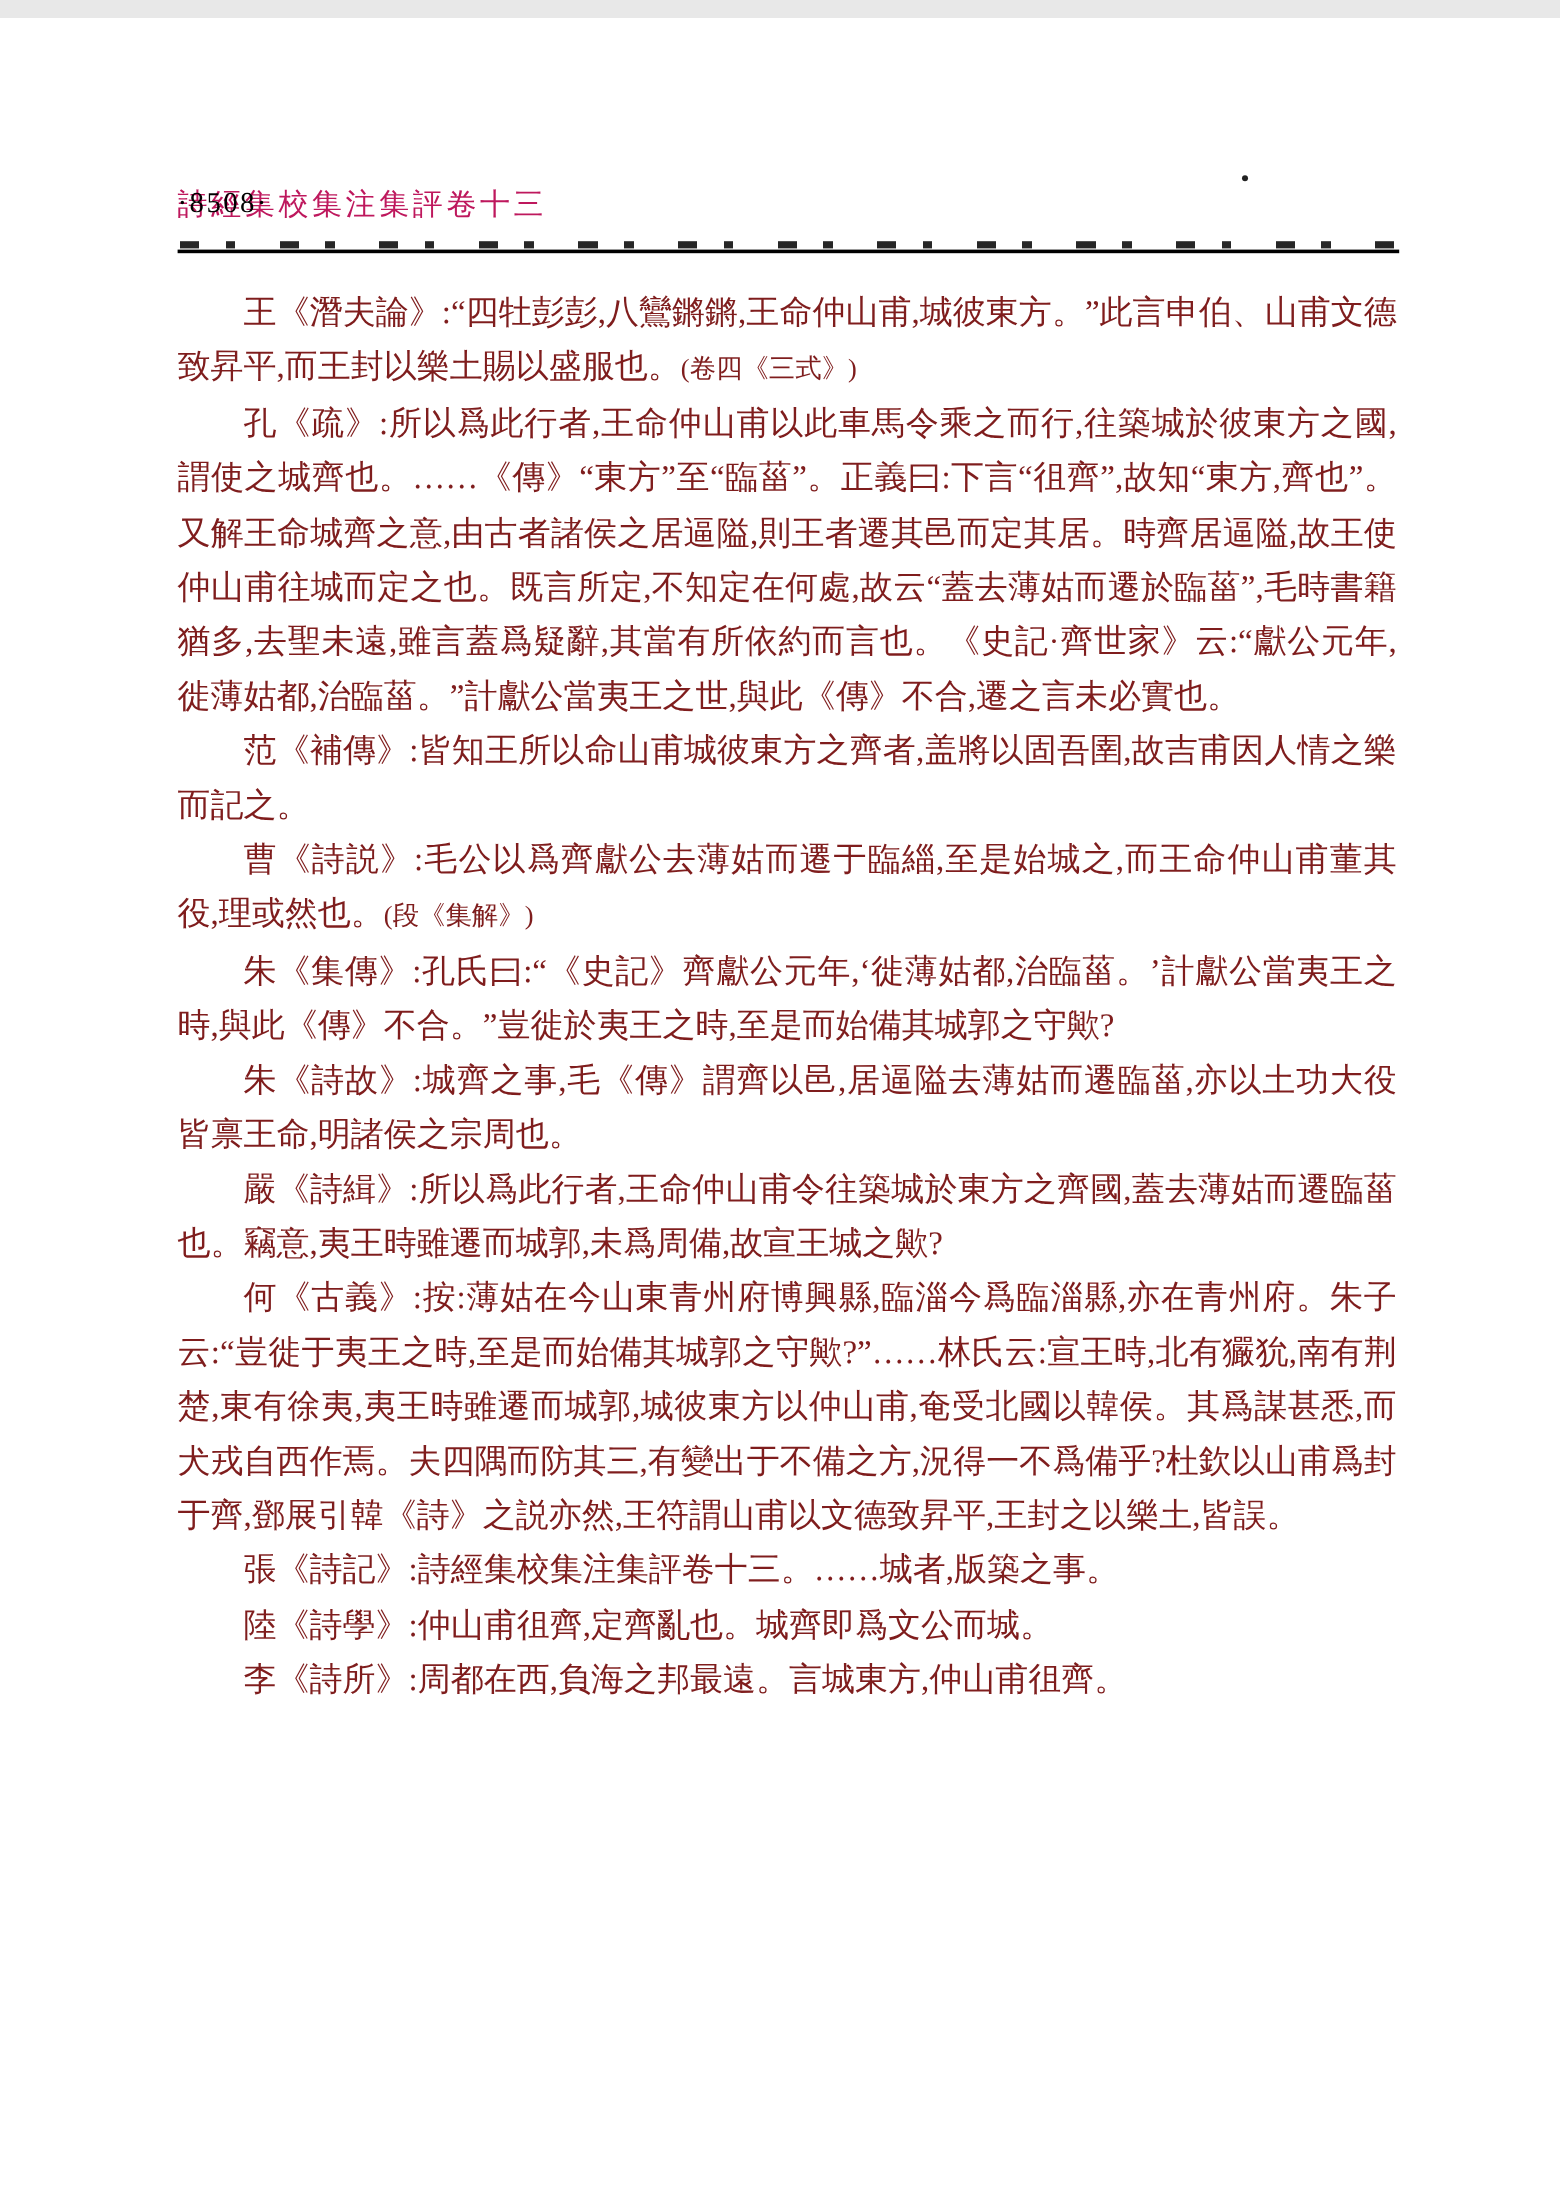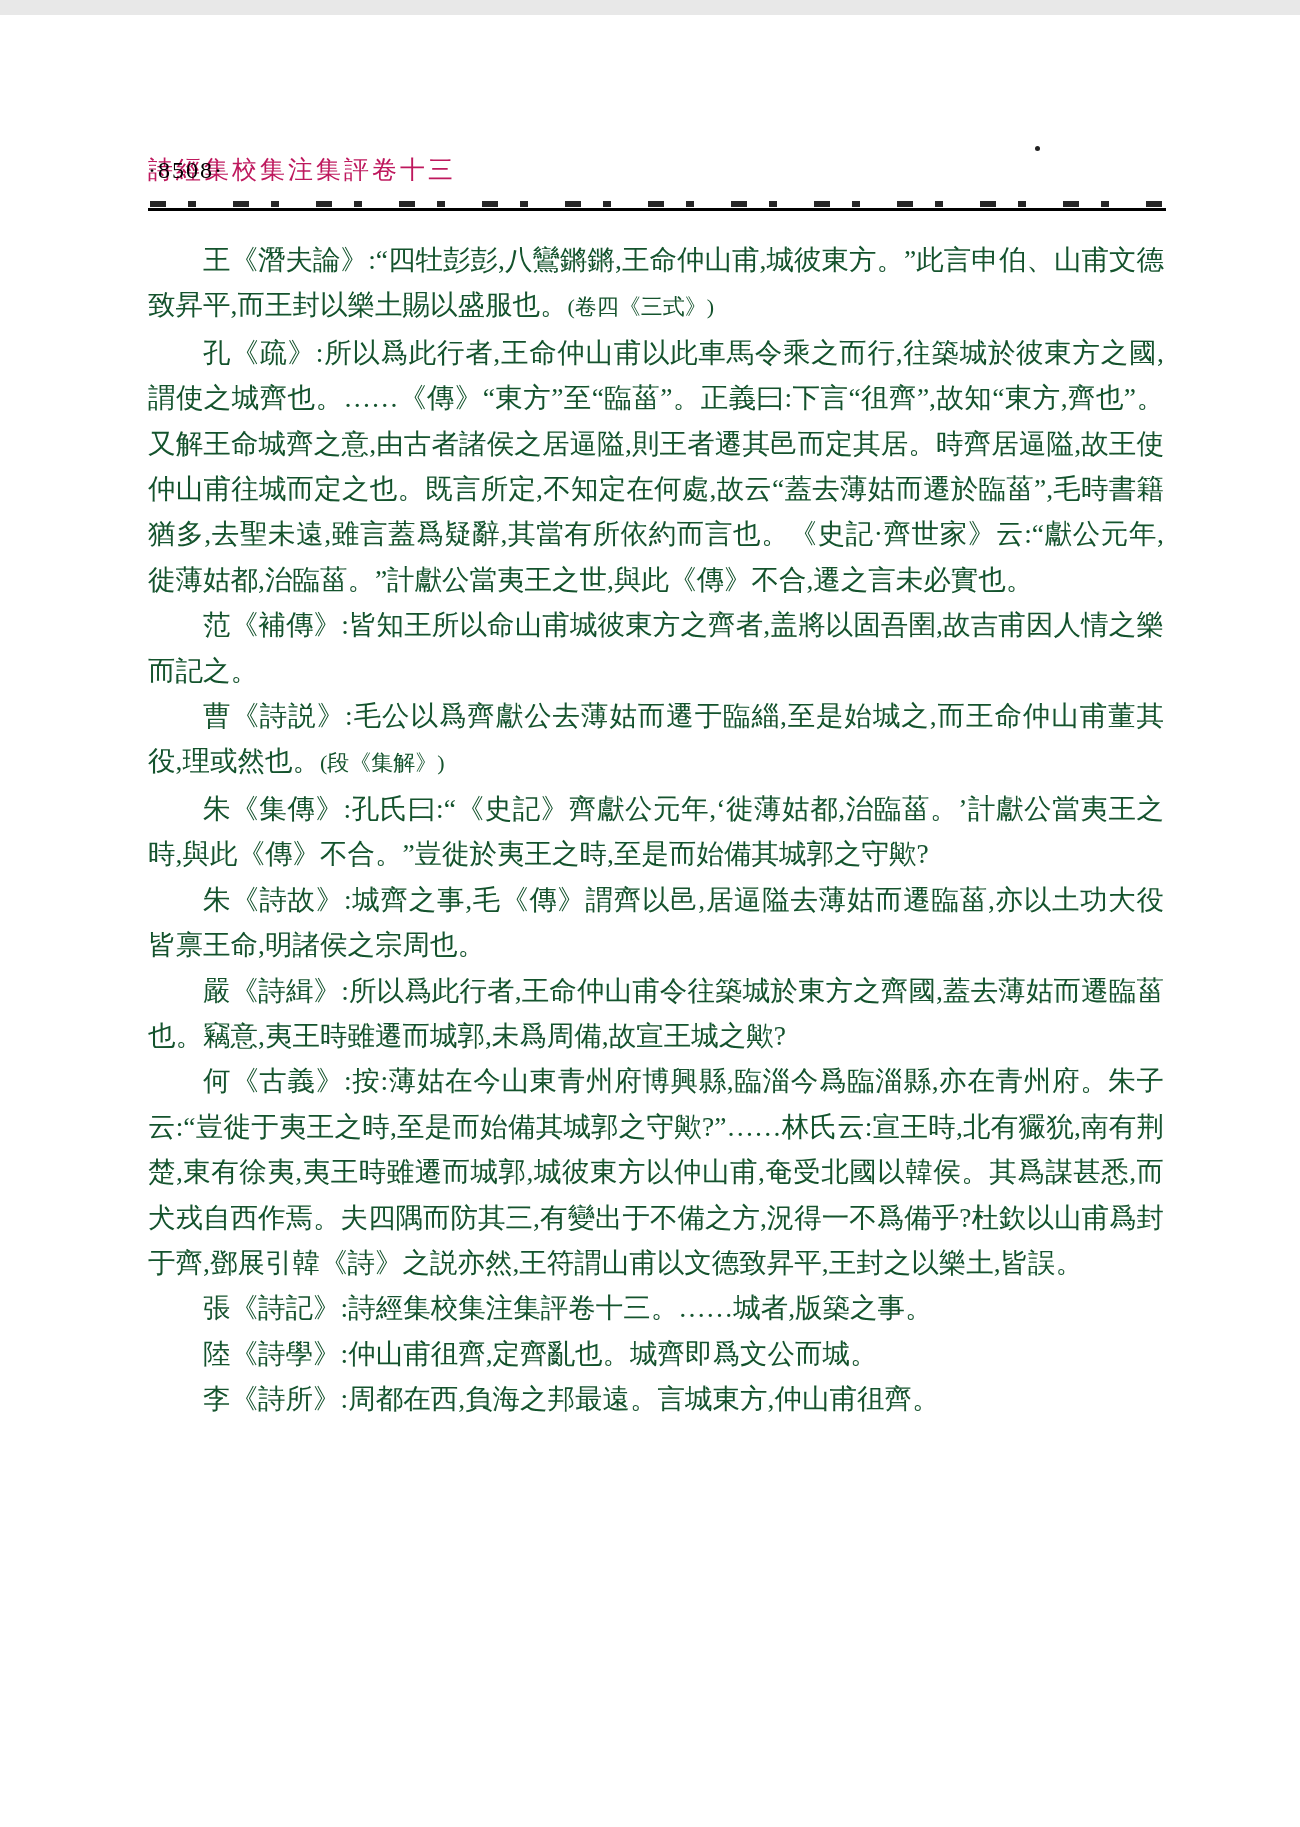--- a/index.html
+++ b/index.html
@@ -67,21 +67,21 @@
   }
   .body-text {
     position: absolute;
     top: 222px;
     left: 148px;
     width: 1016px;
     font-size: 27.5px;
     line-height: 45.4px;
     text-align: justify;
     text-justify: inter-ideograph;
-    color: #14532d;
+    color: #7f1d1d;
   }
   .para {
     margin: 0;
     padding: 0;
     text-indent: 2em;
   }
   .note {
     font-size: 22px;
   }
 </style>

